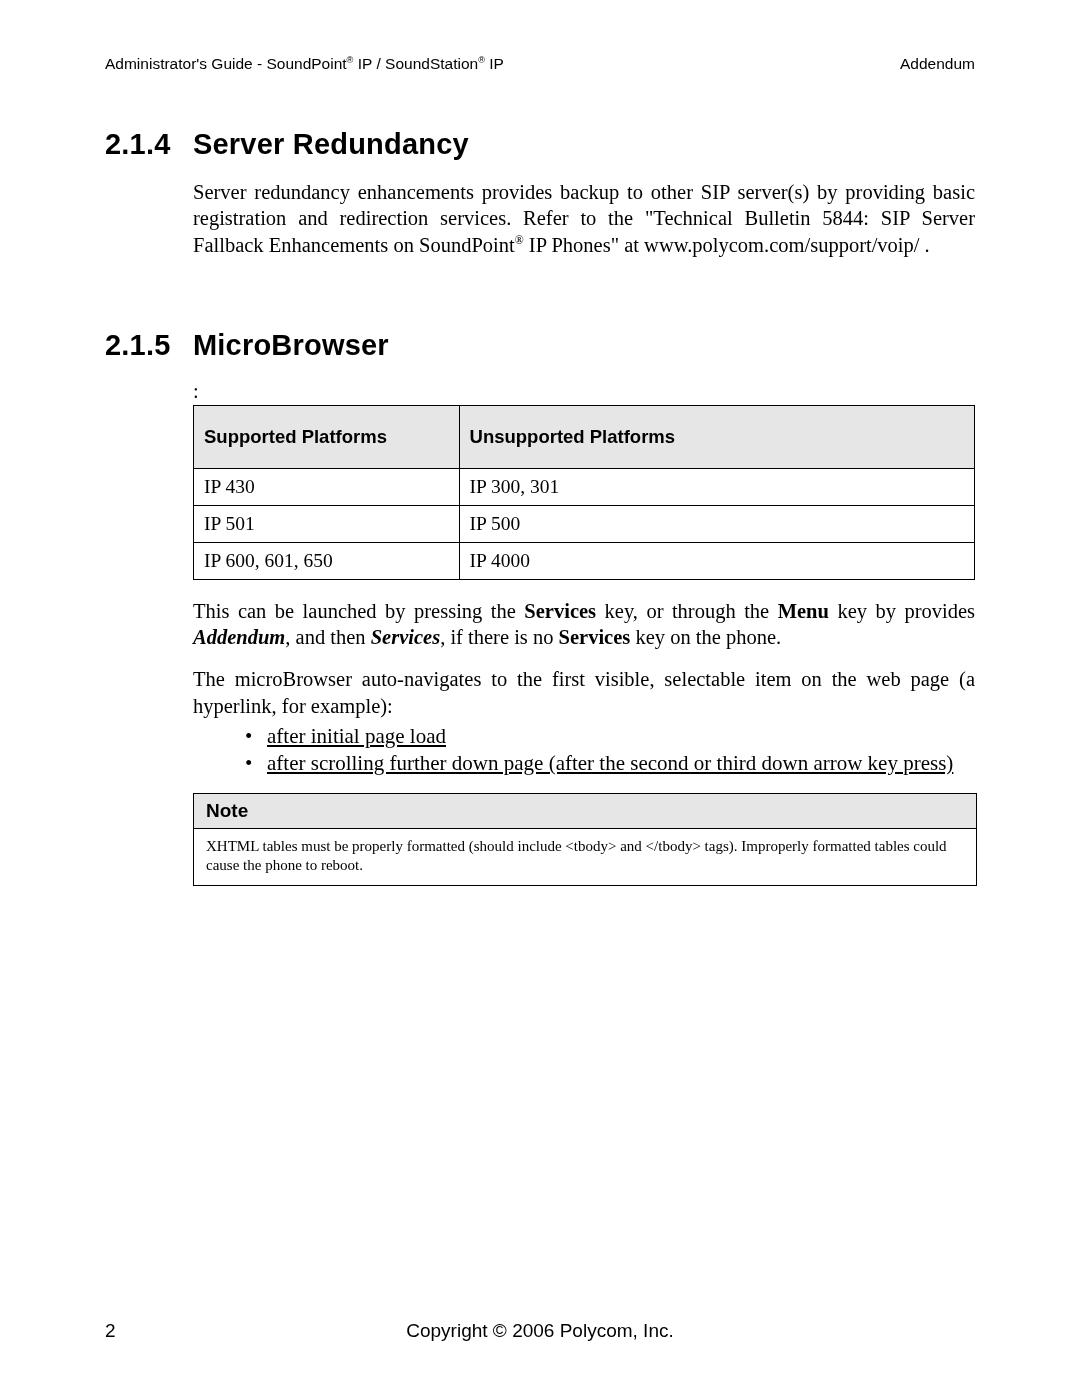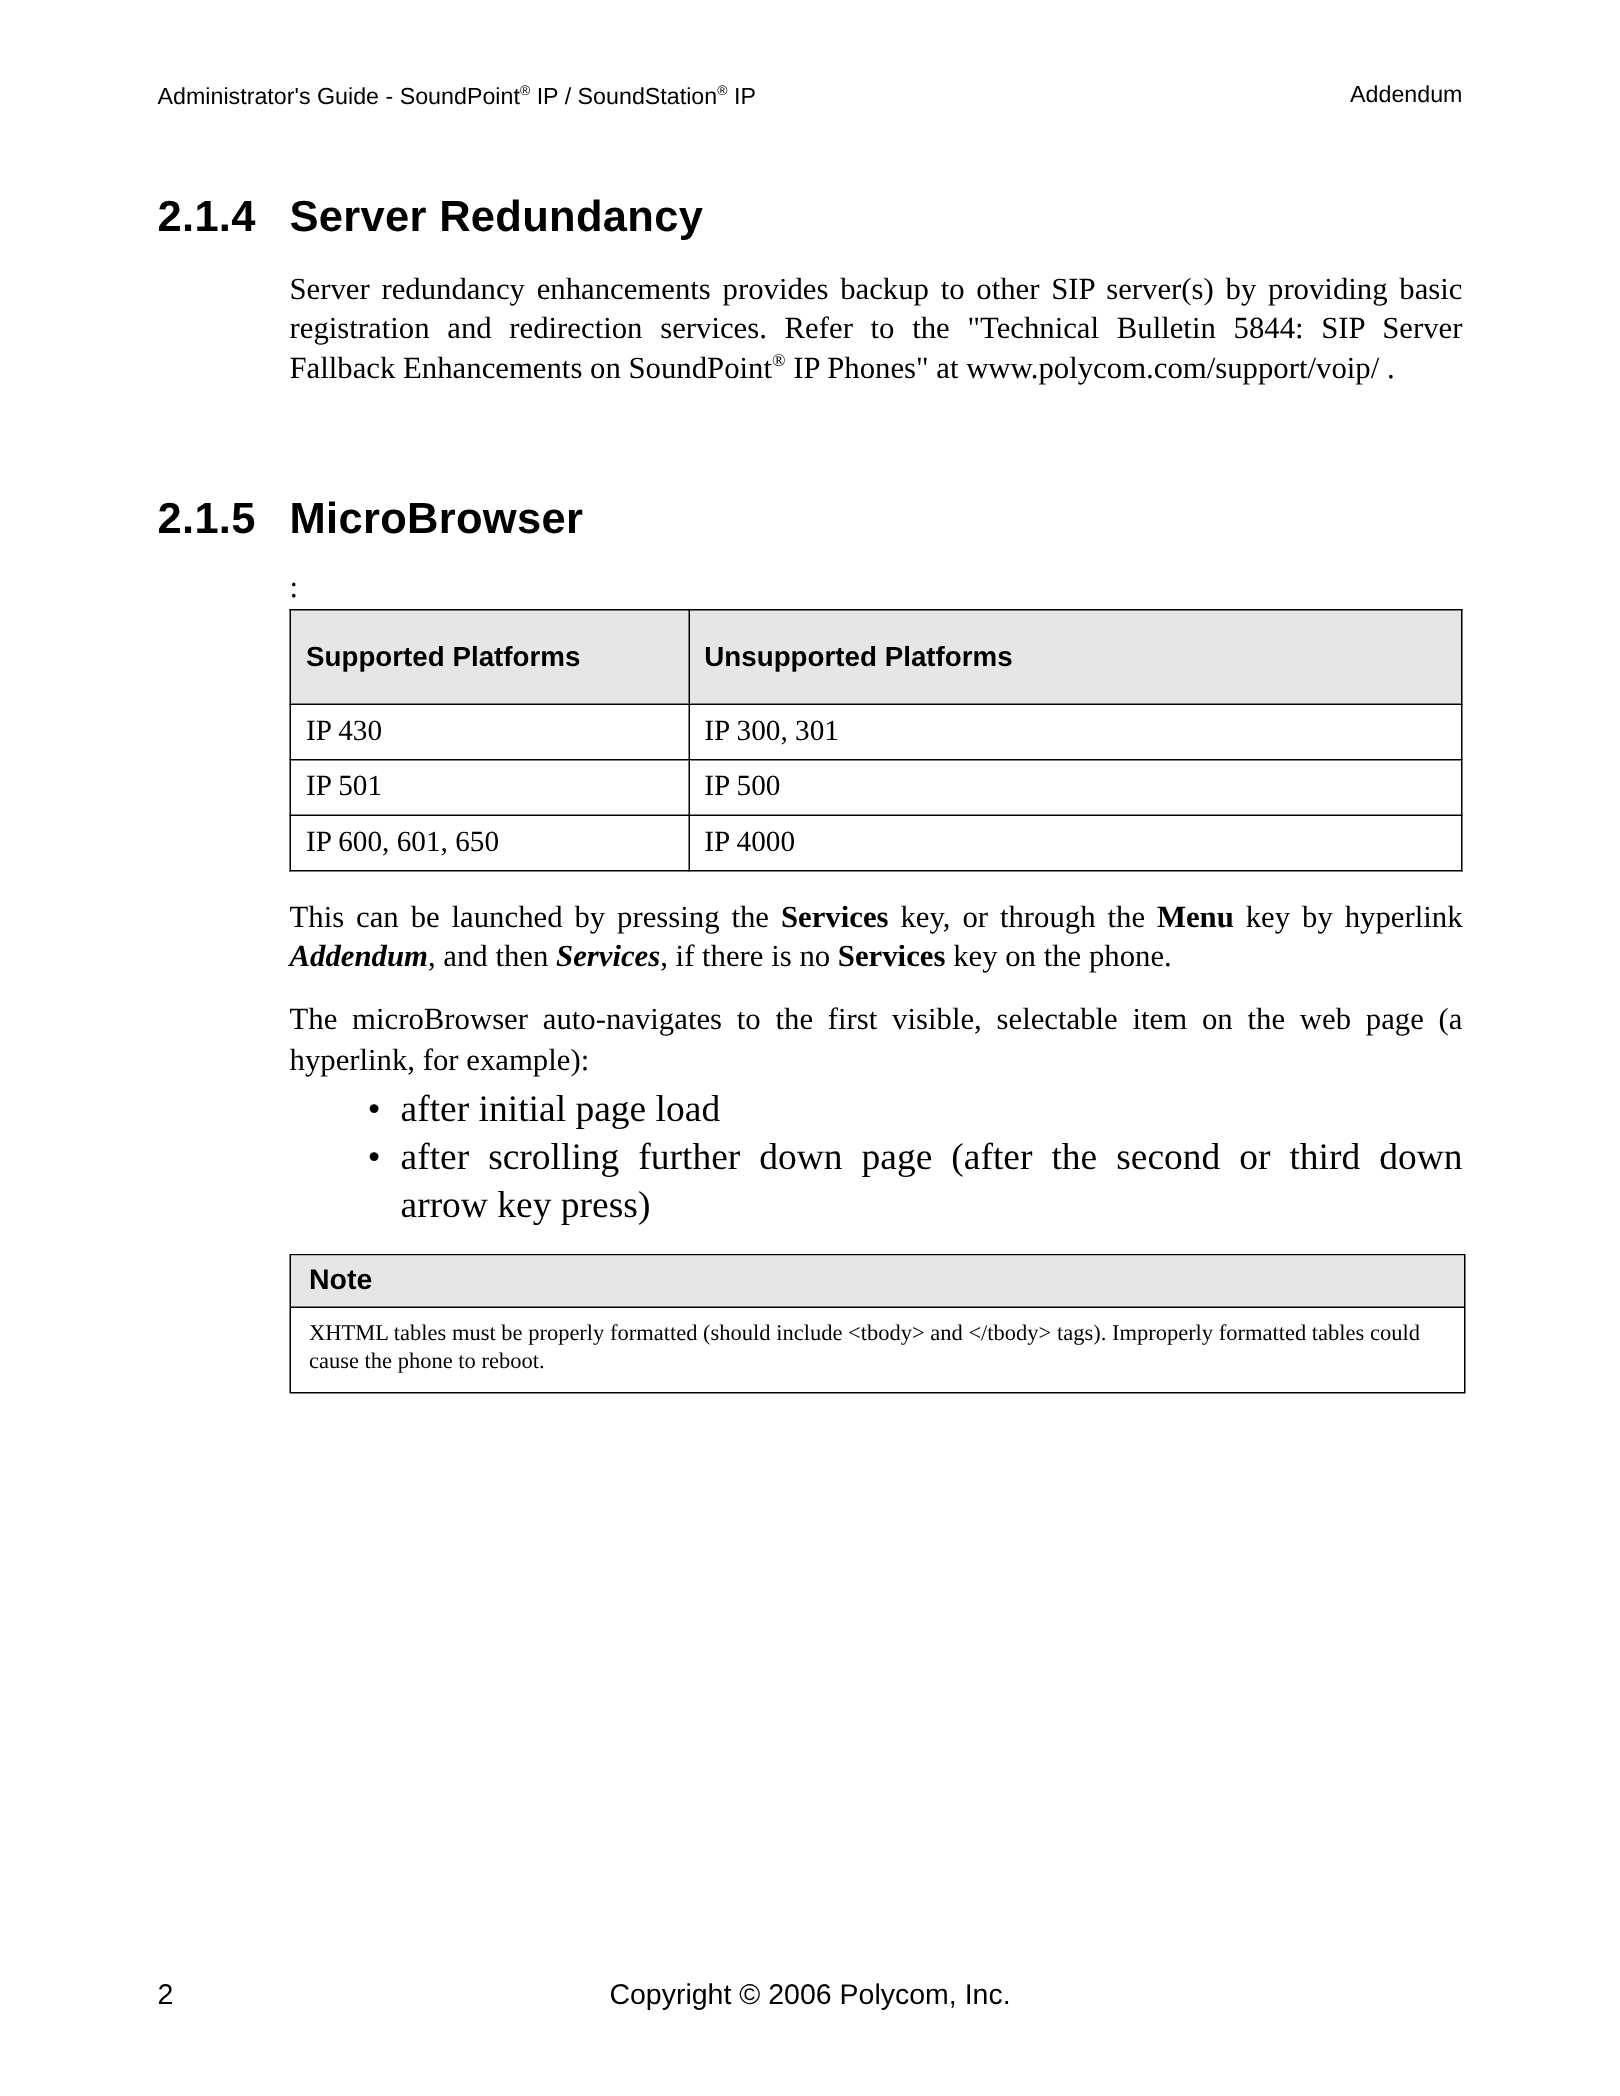--- a/index.html
+++ b/index.html
@@ -82,21 +82,22 @@
       border: 1px solid #000;
       font-size: 19.5px;
     }
     table.platforms th:first-child,
     table.platforms td:first-child { width: 34%; }
     .after-table { margin-top: 18px; }
     ul.auto-nav {
       margin: 2px 0 16px 0;
       padding-left: 52px;
       list-style: none;
-      font-size: 25px;
+      font-size: 21px;
+      text-decoration: underline;
     }
     ul.auto-nav li {
       position: relative;
       padding-left: 22px;
       line-height: 1.28;
     }
     ul.auto-nav li::before {
       content: "•";
       position: absolute;
       left: 0;
@@ -188,21 +189,21 @@
       </tr>
       <tr>
         <td>IP 600, 601, 650</td>
         <td>IP 4000</td>
       </tr>
     </tbody>
   </table>
 
   <div class="body-block after-table">
     <p>
-      <span>This can be launched by pressing the </span><b>Services</b><span> key, or through the </span><b>Menu</b><span> key by hyperlink </span><i class="bi">Addendum</i><span>, and then </span><i class="bi">Services</i><span>, if there is no </span><b>Services</b><span> key on the phone.</span>
+      <span>This can be launched by pressing the </span><b>Services</b><span> key, or through the </span><b>Menu</b><span> key by provides </span><i class="bi">Addendum</i><span>, and then </span><i class="bi">Services</i><span>, if there is no </span><b>Services</b><span> key on the phone.</span>
     </p>
     <p style="margin-bottom:4px;">The microBrowser auto-navigates to the first visible, selectable item on the web page (a hyperlink, for example):</p>
     <ul class="auto-nav">
       <li>after initial page load</li>
       <li>after scrolling further down page (after the second or third down arrow key press)</li>
     </ul>
   </div>
 
   <div class="note-box">
     <div class="note-title">Note</div>

